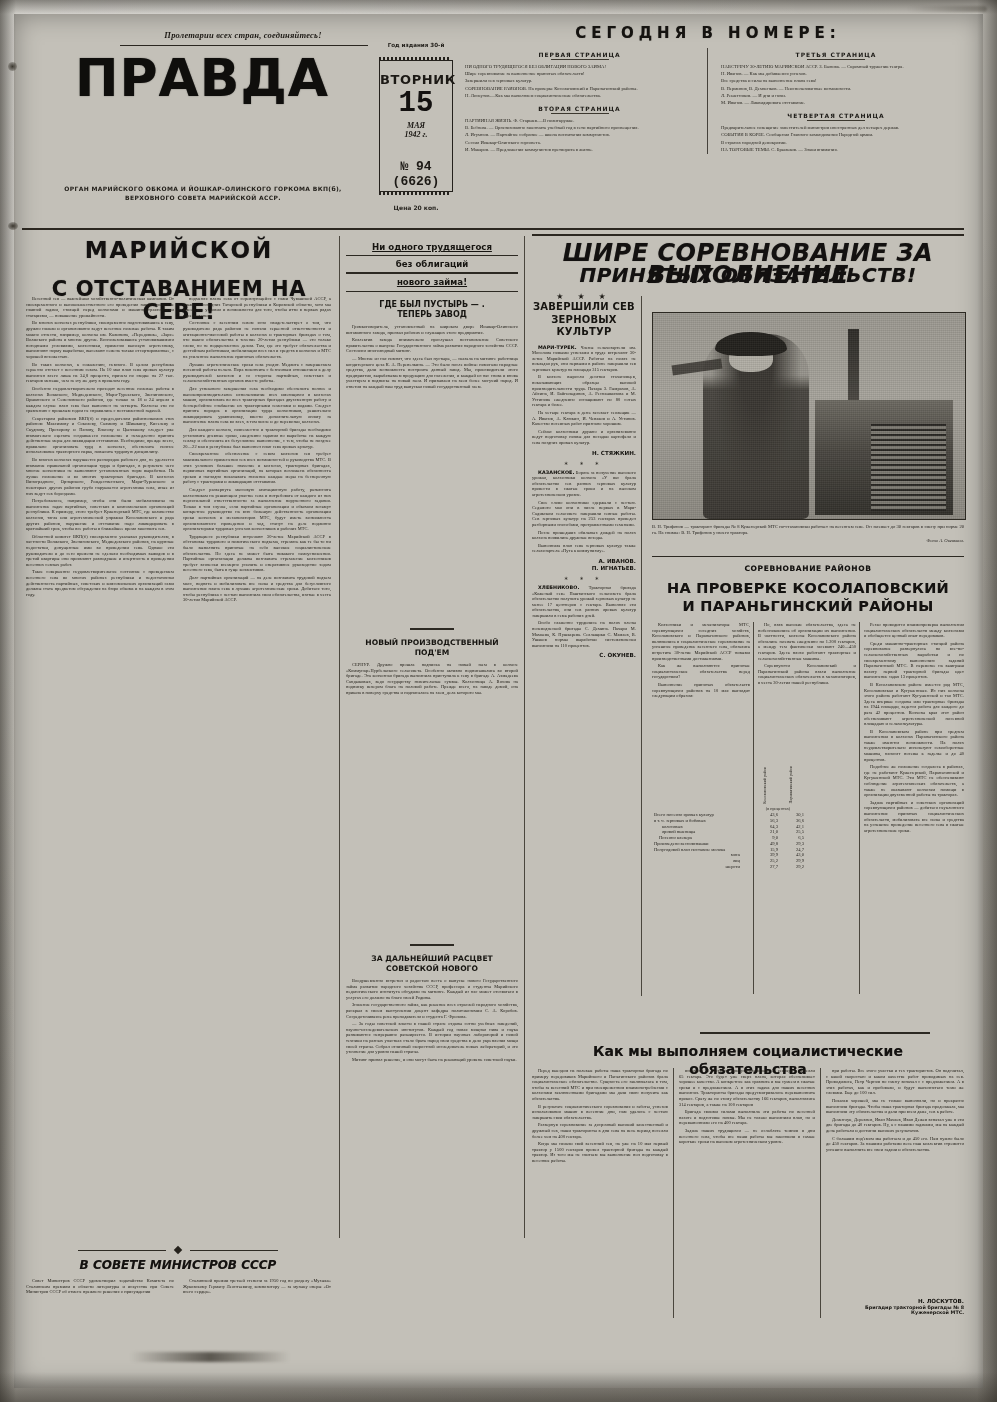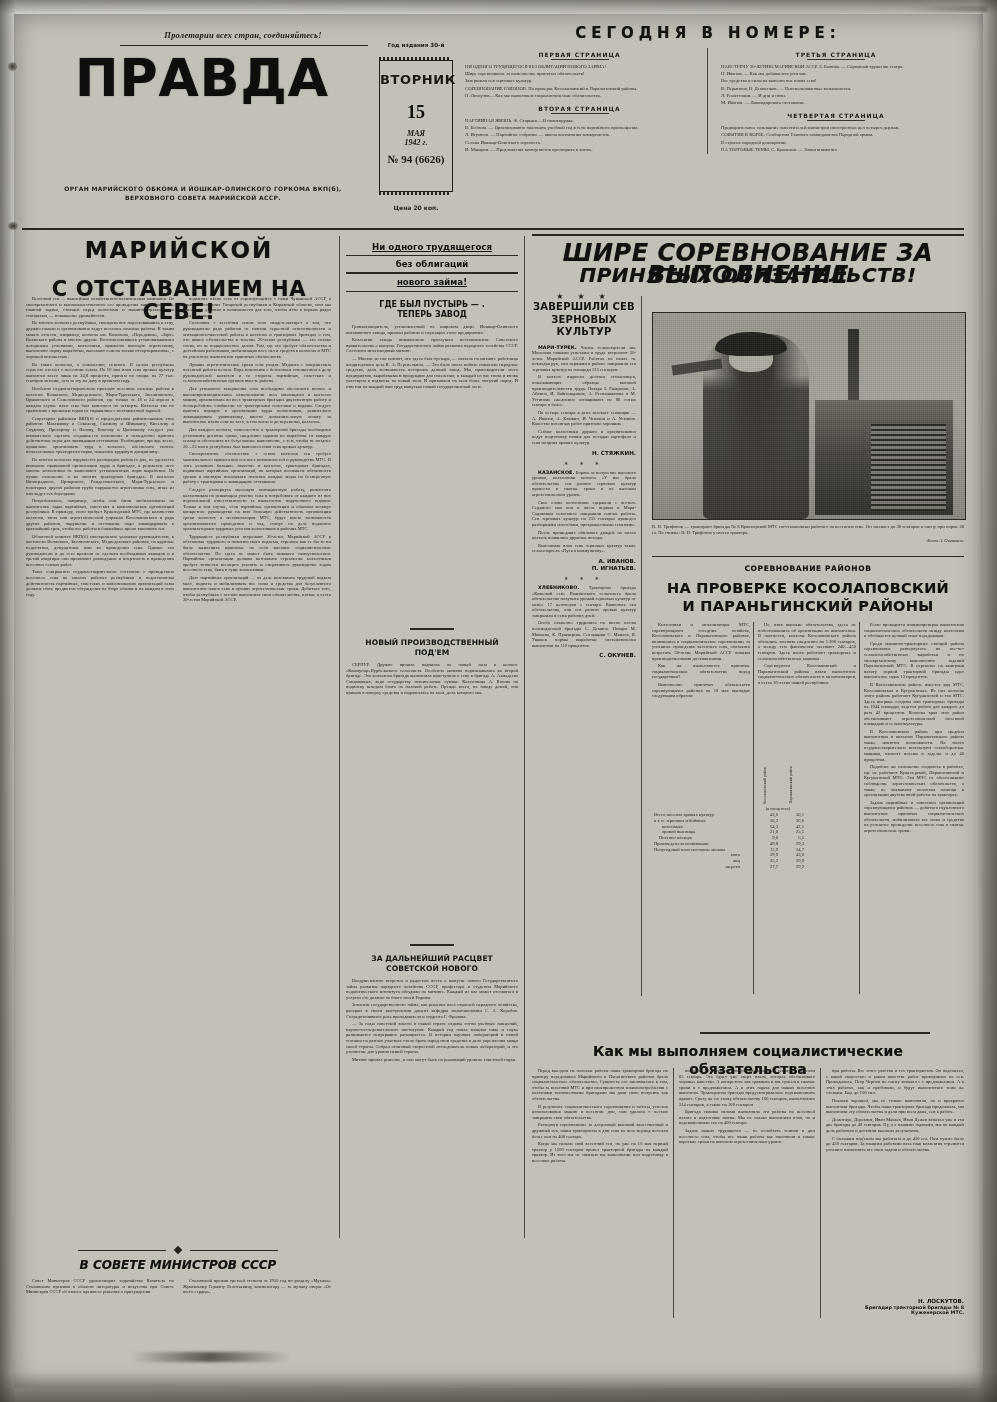--- a/index.html
+++ b/index.html
@@ -74,24 +74,24 @@
     border:1.4px solid #24211c;
     text-align:center;background:transparent;
   }
   #datebox:before,#datebox:after{
     content:"";position:absolute;left:-1px;width:72px;height:4px;
     background:repeating-linear-gradient(90deg,#24211c 0 2px,transparent 2px 4px);
   }
   #datebox:before{top:-4px;}
   #datebox:after{bottom:-4px;}
   .dow{font-family:"DejaVu Sans",sans-serif;font-weight:bold;font-size:13px;letter-spacing:.6px;margin-top:11px;color:#1c1915;}
-  .dnum{font-family:Liberation Serif, serif;font-weight:bold;font-size:18px;line-height:26px;margin-top:12px;color:#131110;}
+  .dnum{font-family:Liberation Mono, monospace;font-weight:bold;font-size:29px;line-height:26px;margin-top:4px;color:#131110;}
   .dmon{font-family:"Liberation Serif",serif;font-style:italic;font-weight:bold;font-size:8px;margin-top:4px;color:#1c1915;}
   .dyear{font-family:"Liberation Serif",serif;font-style:italic;font-weight:bold;font-size:8px;color:#1c1915;}
-  .dnumber{font-family:Liberation Serif, serif;font-weight:bold;font-size:11px;margin-top:6px;color:#1c1915;}
+  .dnumber{font-family:Liberation Mono, monospace;font-weight:bold;font-size:13px;margin-top:20px;color:#1c1915;}
   .year-edition{
     position:absolute;left:344px;top:26px;width:96px;text-align:center;
     font-family:"DejaVu Sans",sans-serif;font-size:5.6px;font-weight:bold;color:#221f1a;
   }
   .price{
     position:absolute;left:344px;top:188px;width:96px;text-align:center;
     font-family:"DejaVu Sans",sans-serif;font-size:6px;font-weight:bold;color:#221f1a;
   }
 
   

